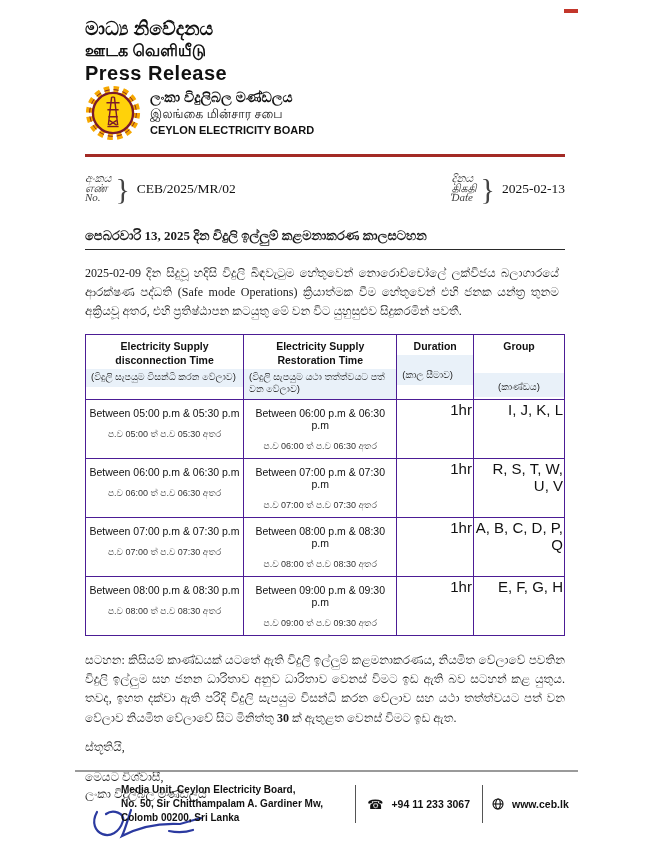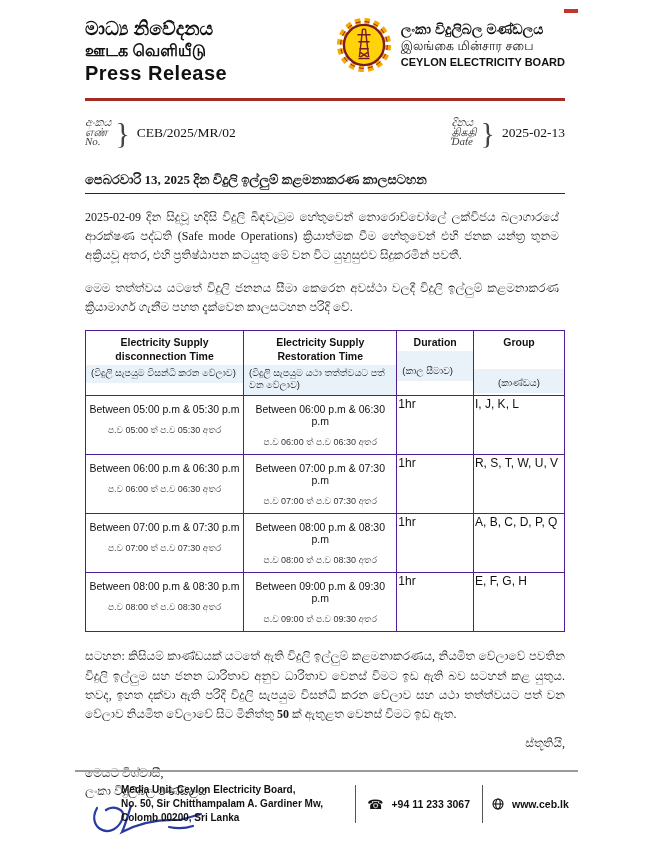--- a/index.html
+++ b/index.html
@@ -7,21 +7,21 @@
     position:relative;
     width:650px;height:841px;
     background:#ffffff;
     font-family:"Liberation Serif", serif;
     color:#1a1a1a;
     overflow:hidden;
   }
   .content{margin:0 75px 0 85px;width:480px;}
 
   
-  .masthead{display:flex;justify-content:space-between;align-items:flex-start;padding-top:17px;}
+  .masthead{display:flex;justify-content:space-between;align-items:flex-start;padding-top:17px;flex-direction:column;}
   .mast-left{font-family:"Liberation Sans",sans-serif;font-weight:bold;color:#111;}
   .mast-left .l-si{font-size:19px;line-height:23px;}
   .mast-left .l-ta{font-size:16px;line-height:21px;}
   .mast-left .l-en{font-size:20px;line-height:24px;letter-spacing:.5px;}
   .mast-right{display:flex;align-items:center;gap:9px;}
   .logo{width:56px;height:56px;flex:0 0 auto;}
   .mast-right-text{font-family:"Liberation Sans",sans-serif;color:#111;}
   .mast-right-text .r-si{font-size:14px;line-height:18px;font-weight:bold;}
   .mast-right-text .r-ta{font-size:12.5px;line-height:17px;}
   .mast-right-text .r-en{font-size:11px;line-height:15px;font-weight:bold;}
@@ -44,27 +44,27 @@
   
   .sched-table{margin-top:13px;width:100%;border-collapse:collapse;font-family:"Liberation Sans",sans-serif;}
   .sched-table th,.sched-table td{border:1px solid #4c1d95;vertical-align:top;}
   .sched-table th{padding:0;font-weight:normal;}
   .hdr-en{font-weight:bold;font-size:10.5px;line-height:14px;text-align:center;padding:4px 3px 2px;color:#111;}
   .hdr-si{background:#e9f1f9;font-size:9.5px;line-height:12px;text-align:left;padding:2px 5px 4px;color:#222;}
   .hdr-si.center{text-align:center;margin-top:18px;}
   .cell-time{text-align:center;padding:7px 3px 6px;}
   .t-en{font-size:10.5px;color:#111;}
   .t-si{font-size:9px;color:#333;margin-top:10px;}
-  .cell-mid{text-align:left;vertical-align:middle;font-size:12px;color:#111;}
+  .cell-mid{text-align:right;vertical-align:middle;font-size:15px;color:#111;}
   col.c1{width:33%;} col.c2{width:32%;} col.c3{width:16%;} col.c4{width:19%;}
 
   
   .note{font-size:12px;line-height:1.6;text-align:justify;margin-top:15px;}
   .note b{font-weight:bold;}
-  .thanks{font-size:12px;text-align:right;}
+  .thanks{font-size:12px;}
   .faithful{font-size:12px;margin-top:14px;line-height:1.45;}
   .signature{margin:2px 0 0 0;}
 
   
   .foot-rule{position:absolute;left:75px;right:72px;top:770px;height:1.5px;background:#9a9a9a;}
   .footer{position:absolute;left:85px;right:72px;top:783px;display:flex;align-items:stretch;
           font-family:"Liberation Sans",sans-serif;}
   .addr{font-size:10px;line-height:14px;font-weight:bold;color:#111;width:255px;margin-left:36px;}
   .foot-div{width:1px;background:#555;margin:2px 0;}
   .foot-item{display:flex;align-items:center;gap:8px;font-size:10.5px;font-weight:bold;color:#111;justify-content:center;}
@@ -131,21 +131,20 @@
         <div class="ref-brace">}</div>
         <div class="ref-value">2025-02-13</div>
       </div>
     </div>
 
     
     <div class="doc-title">පෙබරවාරි 13, 2025 දින විදුලි ඉල්ලුම් කළමනාකරණ කාලසටහන</div>
 
     
     <p class="para">2025-02-09 දින සිදුවූ හදිසි විදුලි බිඳවැටුම හේතුවෙන් නොරොච්චෝලේ ලක්විජය බලාගාරයේ ආරක්ෂණ පද්ධති (Safe mode Operations) ක්‍රියාත්මක වීම හේතුවෙන් එහි ජනක යන්ත්‍ර තුනම අක්‍රියවූ අතර, එහි ප්‍රතිෂ්ඨාපන කටයුතු මේ වන විට යුහුසුළුව සිදුකරමින් පවතී.</p>
-    <p class="para">මෙම තත්ත්වය යටතේ විදුලි ජනනය සීමා කෙරෙන අවස්ථා වලදී විදුලි ඉල්ලුම් කළමනාකරණ ක්‍රියාමාර්ග ගැනීම පහත දැක්වෙන කාලසටහන පරිදි වේ.</p>
 
     
     <table class="sched-table">
       <colgroup>
           <col class="c1">
           <col class="c2">
           <col class="c3">
           <col class="c4">
         </colgroup>
       <thead>
@@ -214,21 +213,21 @@
             <div class="t-en">Between 09:00 p.m &amp; 09:30 p.m</div>
             <div class="t-si">ප.ව 09:00 ත් ප.ව 09:30 අතර</div>
           </td>
           <td class="cell-mid">1hr</td>
           <td class="cell-mid">E, F, G, H</td>
         </tr>
       </tbody>
     </table>
 
     
-    <p class="note"><span>සටහන: කිසියම් කාණ්ඩයක් යටතේ ඇති විදුලි ඉල්ලුම් කළමනාකරණය, නියමිත වේලාවේ පවතින විදුලි ඉල්ලුම සහ ජනන ධාරිතාව අනුව ධාරිතාව වෙනස් විමට ඉඩ ඇති බව සටහන් කළ යුතුය. තවද, ඉහත දක්වා ඇති පරිදි විදුලි සැපයුම විසන්ධි කරන වේලාව සහ යථා තත්ත්වයට පත් වන වේලාව නියමිත වේලාවේ සිට මිනිත්තු </span><b>50</b><span> ක් ඇතුළත වෙනස් විමට ඉඩ ඇත.</span></p>
+    <p class="note"><span>සටහන: කිසියම් කාණ්ඩයක් යටතේ ඇති විදුලි ඉල්ලුම් කළමනාකරණය, නියමිත වේලාවේ පවතින විදුලි ඉල්ලුම සහ ජනන ධාරිතාව අනුව ධාරිතාව වෙනස් විමට ඉඩ ඇති බව සටහන් කළ යුතුය. තවද, ඉහත දක්වා ඇති පරිදි විදුලි සැපයුම විසන්ධි කරන වේලාව සහ යථා තත්ත්වයට පත් වන වේලාව නියමිත වේලාවේ සිට මිනිත්තු </span><b>30</b><span> ක් ඇතුළත වෙනස් විමට ඉඩ ඇත.</span></p>
 
     
     <div class="thanks">ස්තූතියි,</div>
     <div class="faithful">
       <div>මෙයට විශ්වාසී,</div>
       <div>ලංකා විදුලිබල මණ්ඩලය</div>
     </div>
     <svg class="signature" width="125" height="42" viewBox="0 0 125 42" aria-hidden="true">
       <g fill="none" stroke="#2B3AA0" stroke-width="2.2" stroke-linecap="round">
         <path d="M12 6 C 0 28, 30 40, 38 15 C 40 7, 28 3, 21 8"></path>

